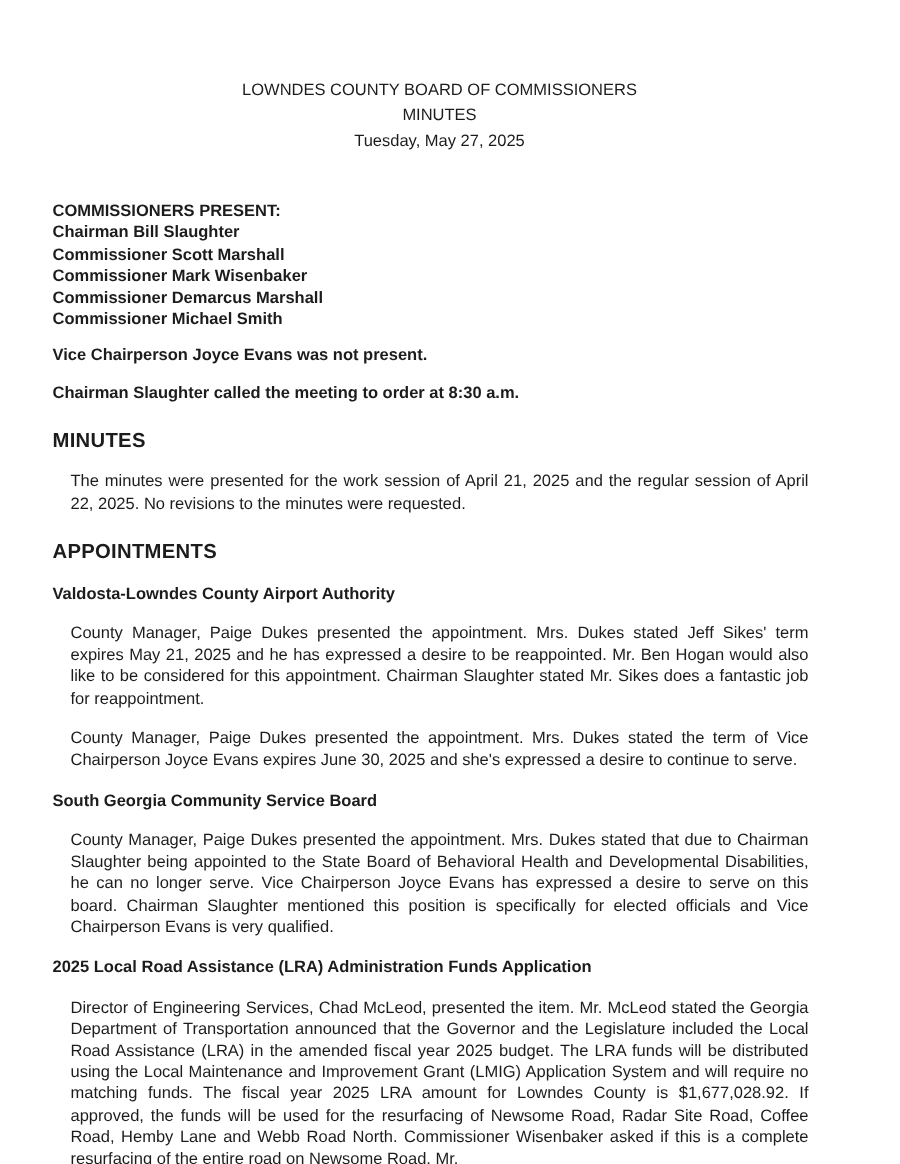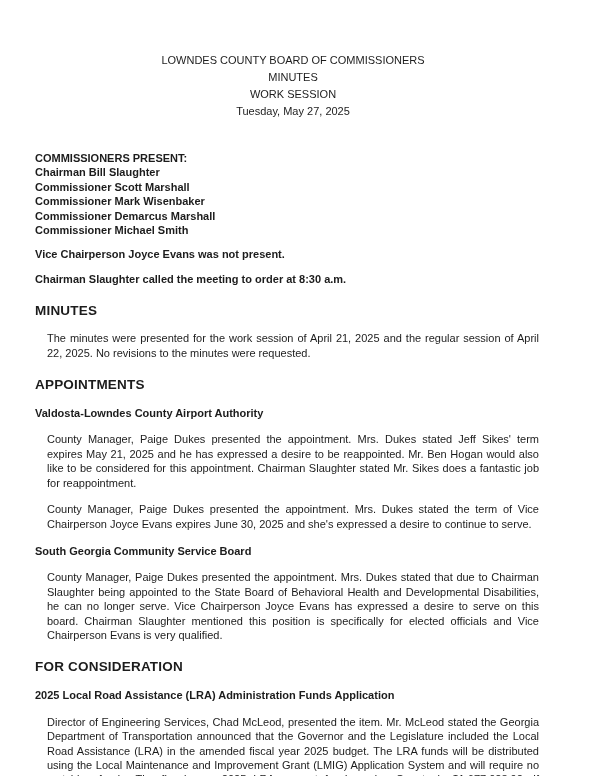--- a/index.html
+++ b/index.html
@@ -47,21 +47,20 @@
   section { margin: 0; }
 </style>
 </head>
 <body>
 
 <div class="page">
 
   <header class="doc-header">
     <div>LOWNDES COUNTY BOARD OF COMMISSIONERS</div>
     <div>MINUTES</div>
-    <div>WORK SESSION</div>
     <div>Tuesday, May 27, 2025</div>
   </header>
 
   <section class="attendance">
     <p>COMMISSIONERS PRESENT:</p>
     <p>Chairman Bill Slaughter</p>
     <p>Commissioner Scott Marshall</p>
     <p>Commissioner Mark Wisenbaker</p>
     <p>Commissioner Demarcus Marshall</p>
     <p>Commissioner Michael Smith</p>
@@ -86,21 +85,20 @@
       <p class="body-para">County Manager, Paige Dukes presented the appointment. Mrs. Dukes stated the term of Vice Chairperson Joyce Evans expires June 30, 2025 and she's expressed a desire to continue to serve.</p>
     </div>
 
     <div class="item">
       <h3>South Georgia Community Service Board</h3>
       <p class="body-para">County Manager, Paige Dukes presented the appointment. Mrs. Dukes stated that due to Chairman Slaughter being appointed to the State Board of Behavioral Health and Developmental Disabilities, he can no longer serve. Vice Chairperson Joyce Evans has expressed a desire to serve on this board. Chairman Slaughter mentioned this position is specifically for elected officials and Vice Chairperson Evans is very qualified.</p>
     </div>
   </section>
 
   <section>
-    <h2>FOR CONSIDERATION</h2>
 
     <div class="item">
       <h3>2025 Local Road Assistance (LRA) Administration Funds Application</h3>
       <p class="body-para">Director of Engineering Services, Chad McLeod, presented the item. Mr. McLeod stated the Georgia Department of Transportation announced that the Governor and the Legislature included the Local Road Assistance (LRA) in the amended fiscal year 2025 budget. The LRA funds will be distributed using the Local Maintenance and Improvement Grant (LMIG) Application System and will require no matching funds. The fiscal year 2025 LRA amount for Lowndes County is $1,677,028.92. If approved, the funds will be used for the resurfacing of Newsome Road, Radar Site Road, Coffee Road, Hemby Lane and Webb Road North. Commissioner Wisenbaker asked if this is a complete resurfacing of the entire road on Newsome Road. Mr.</p>
     </div>
   </section>
 
 </div>
 
 </body></html>

